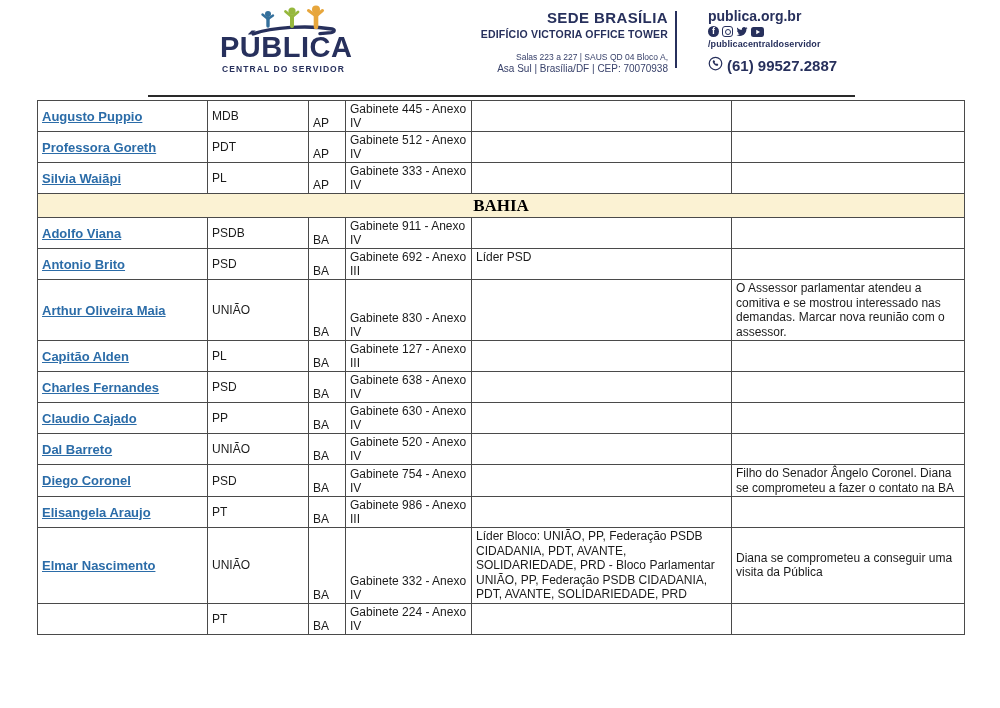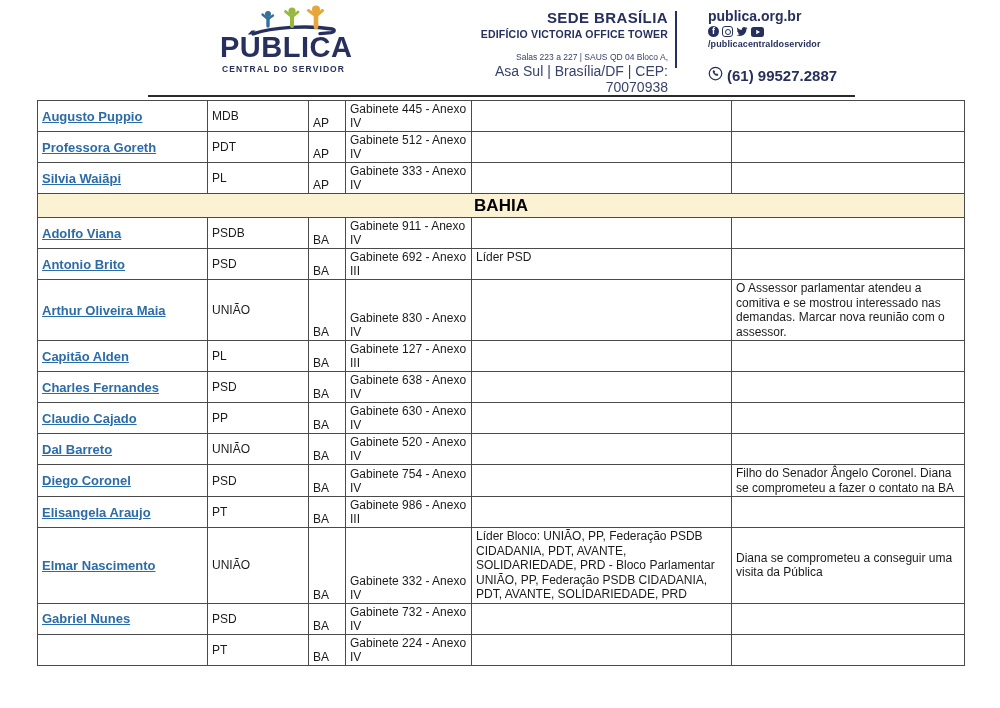--- a/index.html
+++ b/index.html
@@ -16,32 +16,32 @@
     font-family:"Liberation Sans", sans-serif;overflow:hidden;
   }
   
   .logo-figs{position:absolute;left:250px;top:5px;}
   .brand{position:absolute;left:220px;top:31px;font-size:29px;font-weight:bold;color:var(--navy);letter-spacing:.5px;}
   .tagline{position:absolute;left:222px;top:64px;font-size:8.5px;font-weight:600;letter-spacing:1.1px;color:var(--navy);}
   .office{position:absolute;left:470px;top:9px;width:198px;text-align:right;color:var(--navy);}
   .office-title{font-size:15px;font-weight:bold;letter-spacing:.4px;}
   .office-building{font-size:10.5px;font-weight:bold;margin-top:2px;letter-spacing:.2px;}
   .office-addr{font-size:8.5px;font-weight:500;margin-top:12px;color:#39426b;}
-  .office-addr2{font-size:14px;font-weight:500;margin-top:1px;color:#39426b;}
+  .office-addr2{font-size:10px;font-weight:500;margin-top:1px;color:#39426b;}
   .vline{position:absolute;left:675px;top:11px;width:2px;height:57px;background:var(--navy);}
   .contact{position:absolute;left:708px;top:8px;color:var(--navy);}
   .website{font-size:14px;font-weight:bold;}
   .social-row{display:flex;align-items:center;gap:3px;margin-top:2px;}
   .ic-fb{width:11px;height:11px;border-radius:50%;background:var(--navy);color:#fff;
          font-size:9px;font-weight:bold;display:flex;align-items:center;justify-content:center;line-height:1;}
   .ic-ig{width:11px;height:11px;border:1.6px solid var(--navy);border-radius:3px;position:relative;}
   .ic-ig::after{content:"";position:absolute;left:1.8px;top:1.8px;width:4px;height:4px;border:1.4px solid var(--navy);border-radius:50%;}
   .ic-tw svg,.ic-yt svg{display:block;}
   .handle{font-size:9px;font-weight:bold;margin-top:2px;letter-spacing:.1px;}
-  .phone-row{display:flex;align-items:center;gap:4px;margin-top:17px;justify-content:space-between;}
+  .phone-row{display:flex;align-items:center;gap:4px;margin-top:7px;justify-content:space-between;}
   .phone-num{font-size:15px;font-weight:bold;}
   
   .partial-line{position:absolute;left:148px;top:95px;width:707px;border-top:2px solid #2a2a2a;}
   
   table.roster{
     position:absolute;left:37px;top:100px;width:927px;
     border-collapse:collapse;table-layout:fixed;
   }
   table.roster td{
     border:1px solid var(--border);
@@ -51,21 +51,21 @@
     font-size:12px;
   }
   tr.data-row{height:20px;}
   td.c-name{vertical-align:middle;}
   td.c-name a{color:var(--link);font-weight:bold;font-size:13px;text-decoration:underline;cursor:pointer;}
   td.c-party{vertical-align:middle;font-size:13px;}
   td.c-state{vertical-align:bottom;font-size:13px;padding-bottom:2px;}
   td.c-office{vertical-align:bottom;font-size:10.5px;padding-bottom:3px;color:#262626;}
   td.c-lead{vertical-align:top;font-size:12px;line-height:14.5px;padding-top:2px;}
   td.c-notes{vertical-align:middle;font-size:12px;line-height:14.5px;}
-  tr.section-row{height:24px;}
+  tr.section-row{height:24px;font-family:Liberation Serif, serif;}
   tr.section-row td{
     background:var(--cream);text-align:center;vertical-align:middle;
     font-weight:bold;font-size:17px;color:#000;
   }
 </style>
 </head>
 <body>
 
 <div class="page">
 
@@ -247,28 +247,20 @@
         </tr>
         <tr class="data-row">
           <td class="c-name"><a>Elmar Nascimento</a></td>
           <td class="c-party">UNIÃO</td>
           <td class="c-state">BA</td>
           <td class="c-office">Gabinete 332 - Anexo IV</td>
           <td class="c-lead">Líder Bloco: UNIÃO, PP, Federação PSDB CIDADANIA, PDT, AVANTE, SOLIDARIEDADE, PRD - Bloco Parlamentar UNIÃO, PP, Federação PSDB CIDADANIA, PDT, AVANTE, SOLIDARIEDADE, PRD</td>
           <td class="c-notes">Diana se comprometeu a conseguir uma visita da Pública</td>
         </tr>
         <tr class="data-row">
-          <td class="c-name"><a>Gabriel Nunes</a></td>
-          <td class="c-party">PSD</td>
-          <td class="c-state">BA</td>
-          <td class="c-office">Gabinete 732 - Anexo IV</td>
-          <td class="c-lead"></td>
-          <td class="c-notes"></td>
-        </tr>
-        <tr class="data-row">
           <td class="c-name"></td>
           <td class="c-party">PT</td>
           <td class="c-state">BA</td>
           <td class="c-office">Gabinete 224 - Anexo IV</td>
           <td class="c-lead"></td>
           <td class="c-notes"></td>
         </tr>
       </tbody>
   </table>
 

